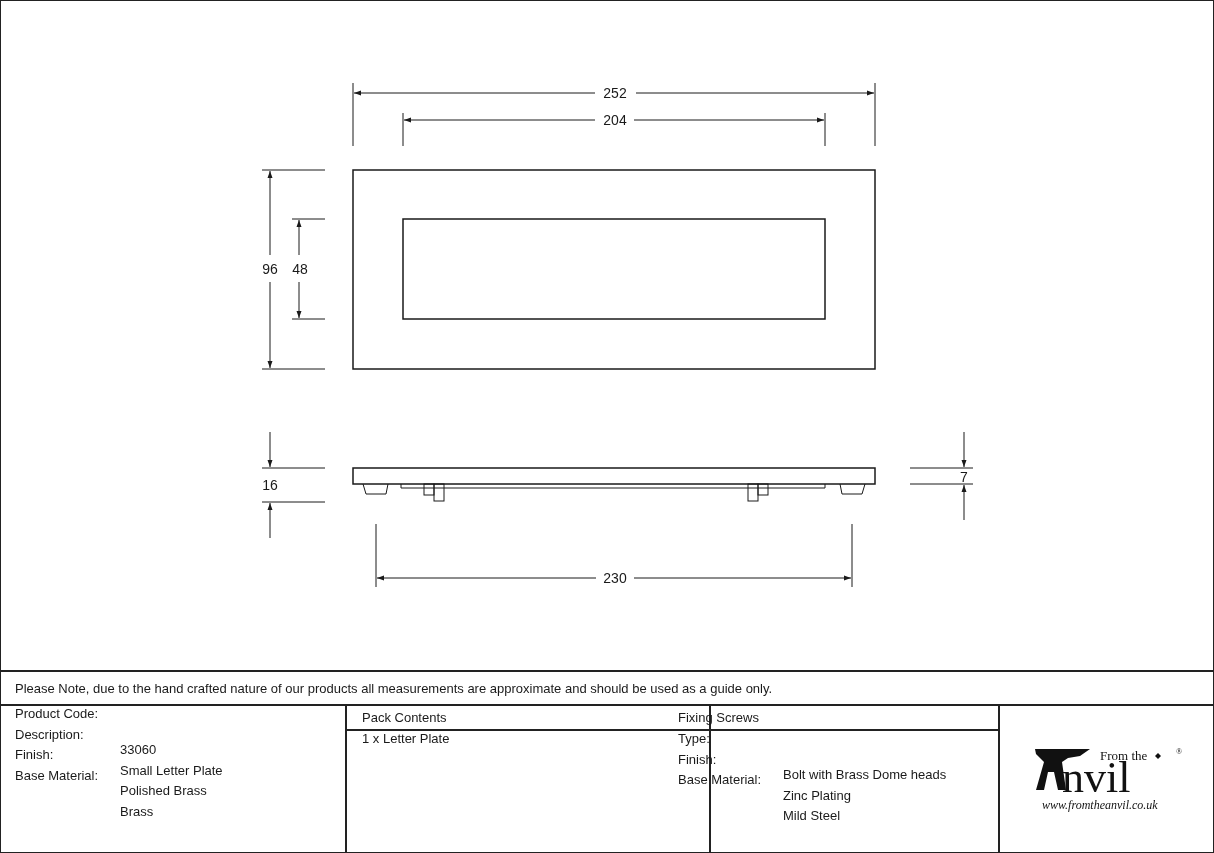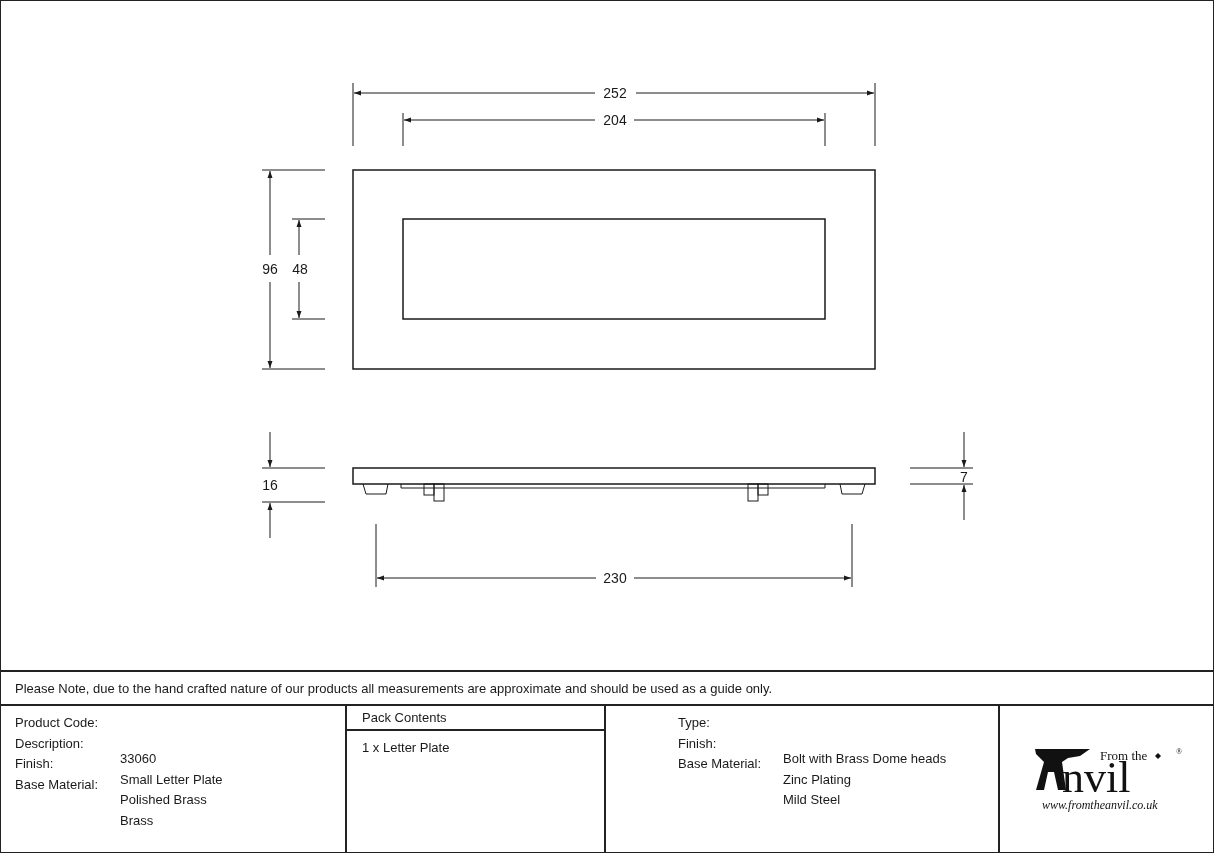--- a/index.html
+++ b/index.html
@@ -5,21 +5,21 @@
   html,body{margin:0;padding:0;background:#fff;}
   body{width:1214px;height:853px;position:relative;font-family:"Liberation Sans",sans-serif;color:#1a1a1a;overflow:hidden;}
   .frame{position:absolute;left:0;top:0;width:1212px;height:851px;border:1px solid #222;}
   svg.drawing{position:absolute;left:0;top:0;}
   .dim{font-family:"Liberation Sans",sans-serif;font-size:14px;fill:#1a1a1a;}
   .note{position:absolute;left:0;top:670px;width:1214px;height:36px;border-top:2px solid #222;border-bottom:2px solid #222;box-sizing:border-box;}
   .note span{position:absolute;left:15px;top:9px;font-size:13px;text-align:center;}
   .col{position:absolute;top:706px;height:147px;border-right:2px solid #222;box-sizing:border-box;}
   .col .hd{height:25px;border-bottom:2px solid #222;box-sizing:border-box;position:relative;}
   .col .hd span{position:absolute;left:15px;top:4px;font-size:13px;}
-  .rows{position:relative;padding-top:9px;}
+  .rows{position:relative;}
   .row{height:20.5px;font-size:13px;position:relative;}
   .row .k{position:absolute;left:15px;}
   .row .v{position:absolute;left:120px;margin-top:36px;}
   .logo{position:absolute;left:1000px;top:706px;width:252px;height:147px;}
 </style>
 </head>
 <body>
 
 <div class="frame"></div>
 
@@ -105,32 +105,35 @@
         <span class="k">Finish:</span>
         <span class="v">Polished Brass</span>
       </div>
     <div class="row">
         <span class="k">Base Material:</span>
         <span class="v">Brass</span>
       </div>
   </div>
 </div>
 
-<div class="col" style="left:347px;width:259px;">
+<div class="col" style="left:347px;width:364px;">
   <div class="hd">
       <span>Pack Contents</span>
     </div>
   <div class="rows">
     <div class="row">
         <span class="k">1 x Letter Plate</span>
       </div>
   </div>
 </div>
 
 <div class="col" style="left:663px;width:337px;">
+  <div class="hd">
+      <span>Fixing Screws</span>
+    </div>
   <div class="rows">
     <div class="row">
         <span class="k">Type:</span>
         <span class="v">Bolt with Brass Dome heads</span>
       </div>
     <div class="row">
         <span class="k">Finish:</span>
         <span class="v">Zinc Plating</span>
       </div>
     <div class="row">

